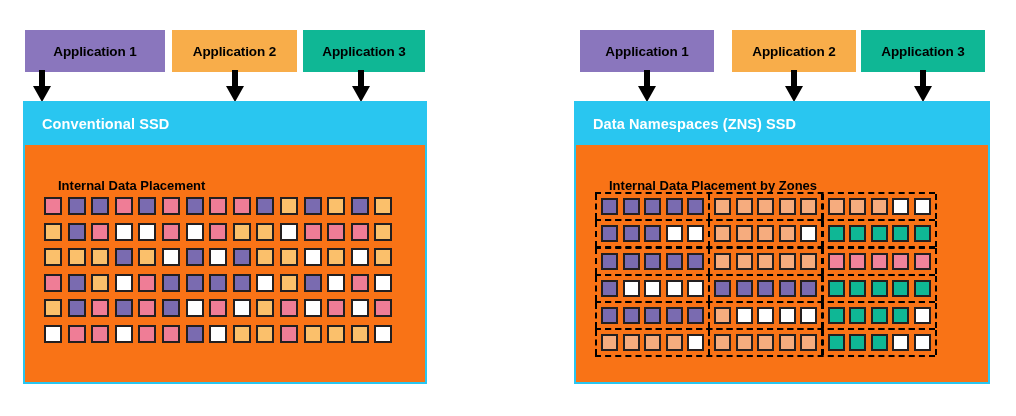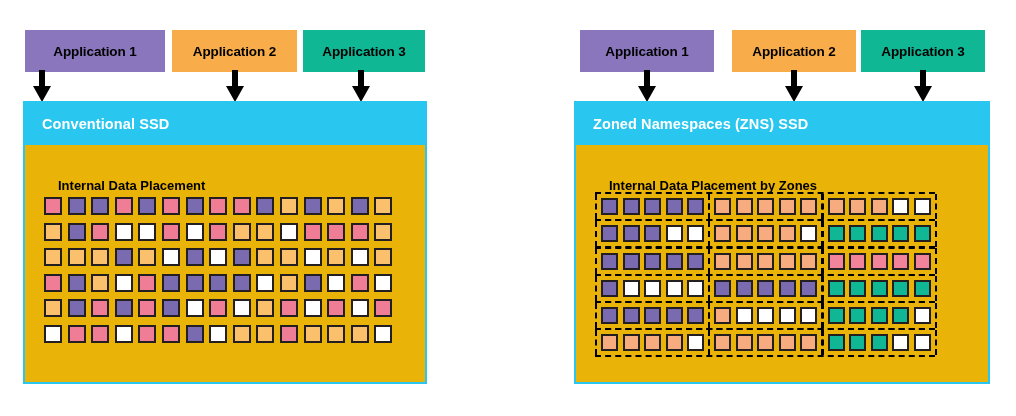--- a/index.html
+++ b/index.html
@@ -29,21 +29,21 @@
     white-space: nowrap;
   }
 
   
   .arrow { position: absolute; width: 22px; height: 34px; }
 
   
   .ssd {
     position: absolute;
     border: 2.5px solid #29c6f0;
-    background: #eab308;
+    background: #f97316;
   }
   .ssd-header {
     height: 42px;
     background: #29c6f0;
     display: flex; align-items: center;
     padding-left: 17px;
     color: #ffffff;
     font-size: 14.5px; font-weight: bold;
     letter-spacing: 0.1px;
     white-space: nowrap;
@@ -265,21 +265,21 @@
       <rect x="8" y="0" width="6" height="18" fill="#000"></rect>
       <polygon points="2,16 20,16 11,32" fill="#000"></polygon>
     </svg>
     <svg class="arrow" style="left:404px; top:70px;" viewBox="0 0 22 34">
       <rect x="8" y="0" width="6" height="18" fill="#000"></rect>
       <polygon points="2,16 20,16 11,32" fill="#000"></polygon>
     </svg>
 
     <div class="ssd" style="left:66px; top:101px; width:416px; height:283px;">
       <div class="ssd-header">
-        <span>Zoned Namespaces (ZNS) SSD</span>
+        <span>Data Namespaces (ZNS) SSD</span>
       </div>
       <div class="ssd-body">
         <div class="ssd-subtitle">Internal Data Placement by Zones</div>
         <div class="grid-zns" id="grid-zns">
             <div class="zns-row">
               <div class="zone">
                 <div class="zcell" style="background: rgb(122, 107, 176);"></div>
                 <div class="zcell" style="background: rgb(122, 107, 176);"></div>
                 <div class="zcell" style="background: rgb(122, 107, 176);"></div>
                 <div class="zcell" style="background: rgb(122, 107, 176);"></div>

